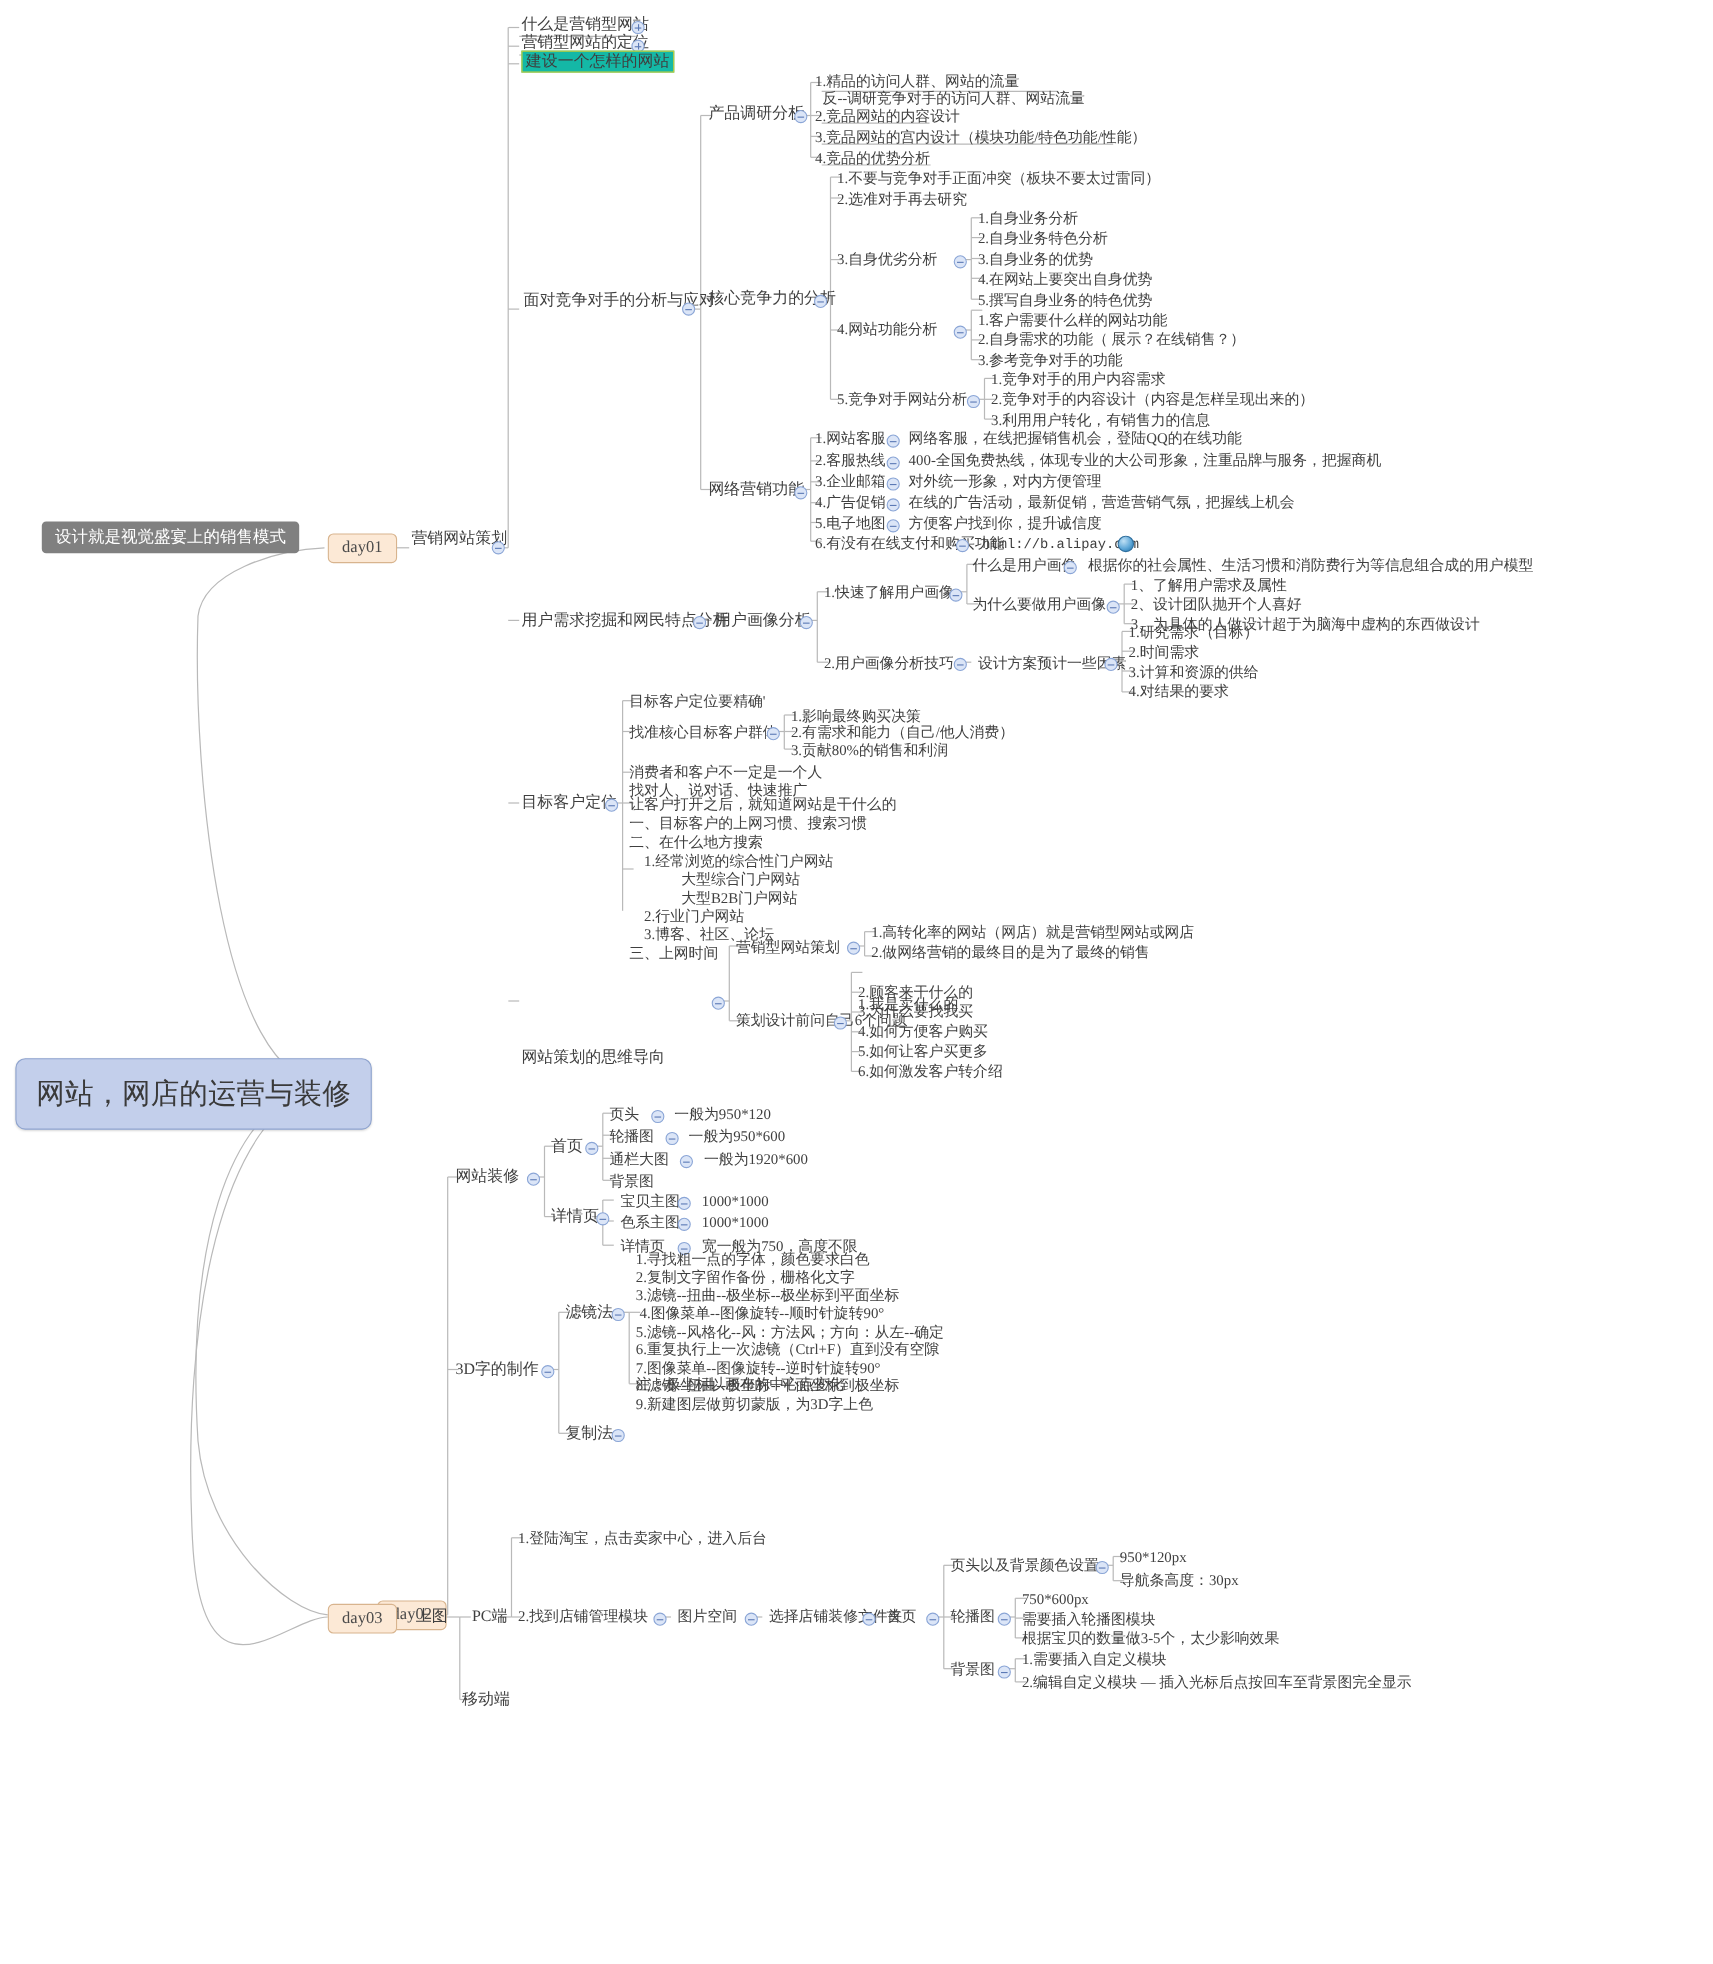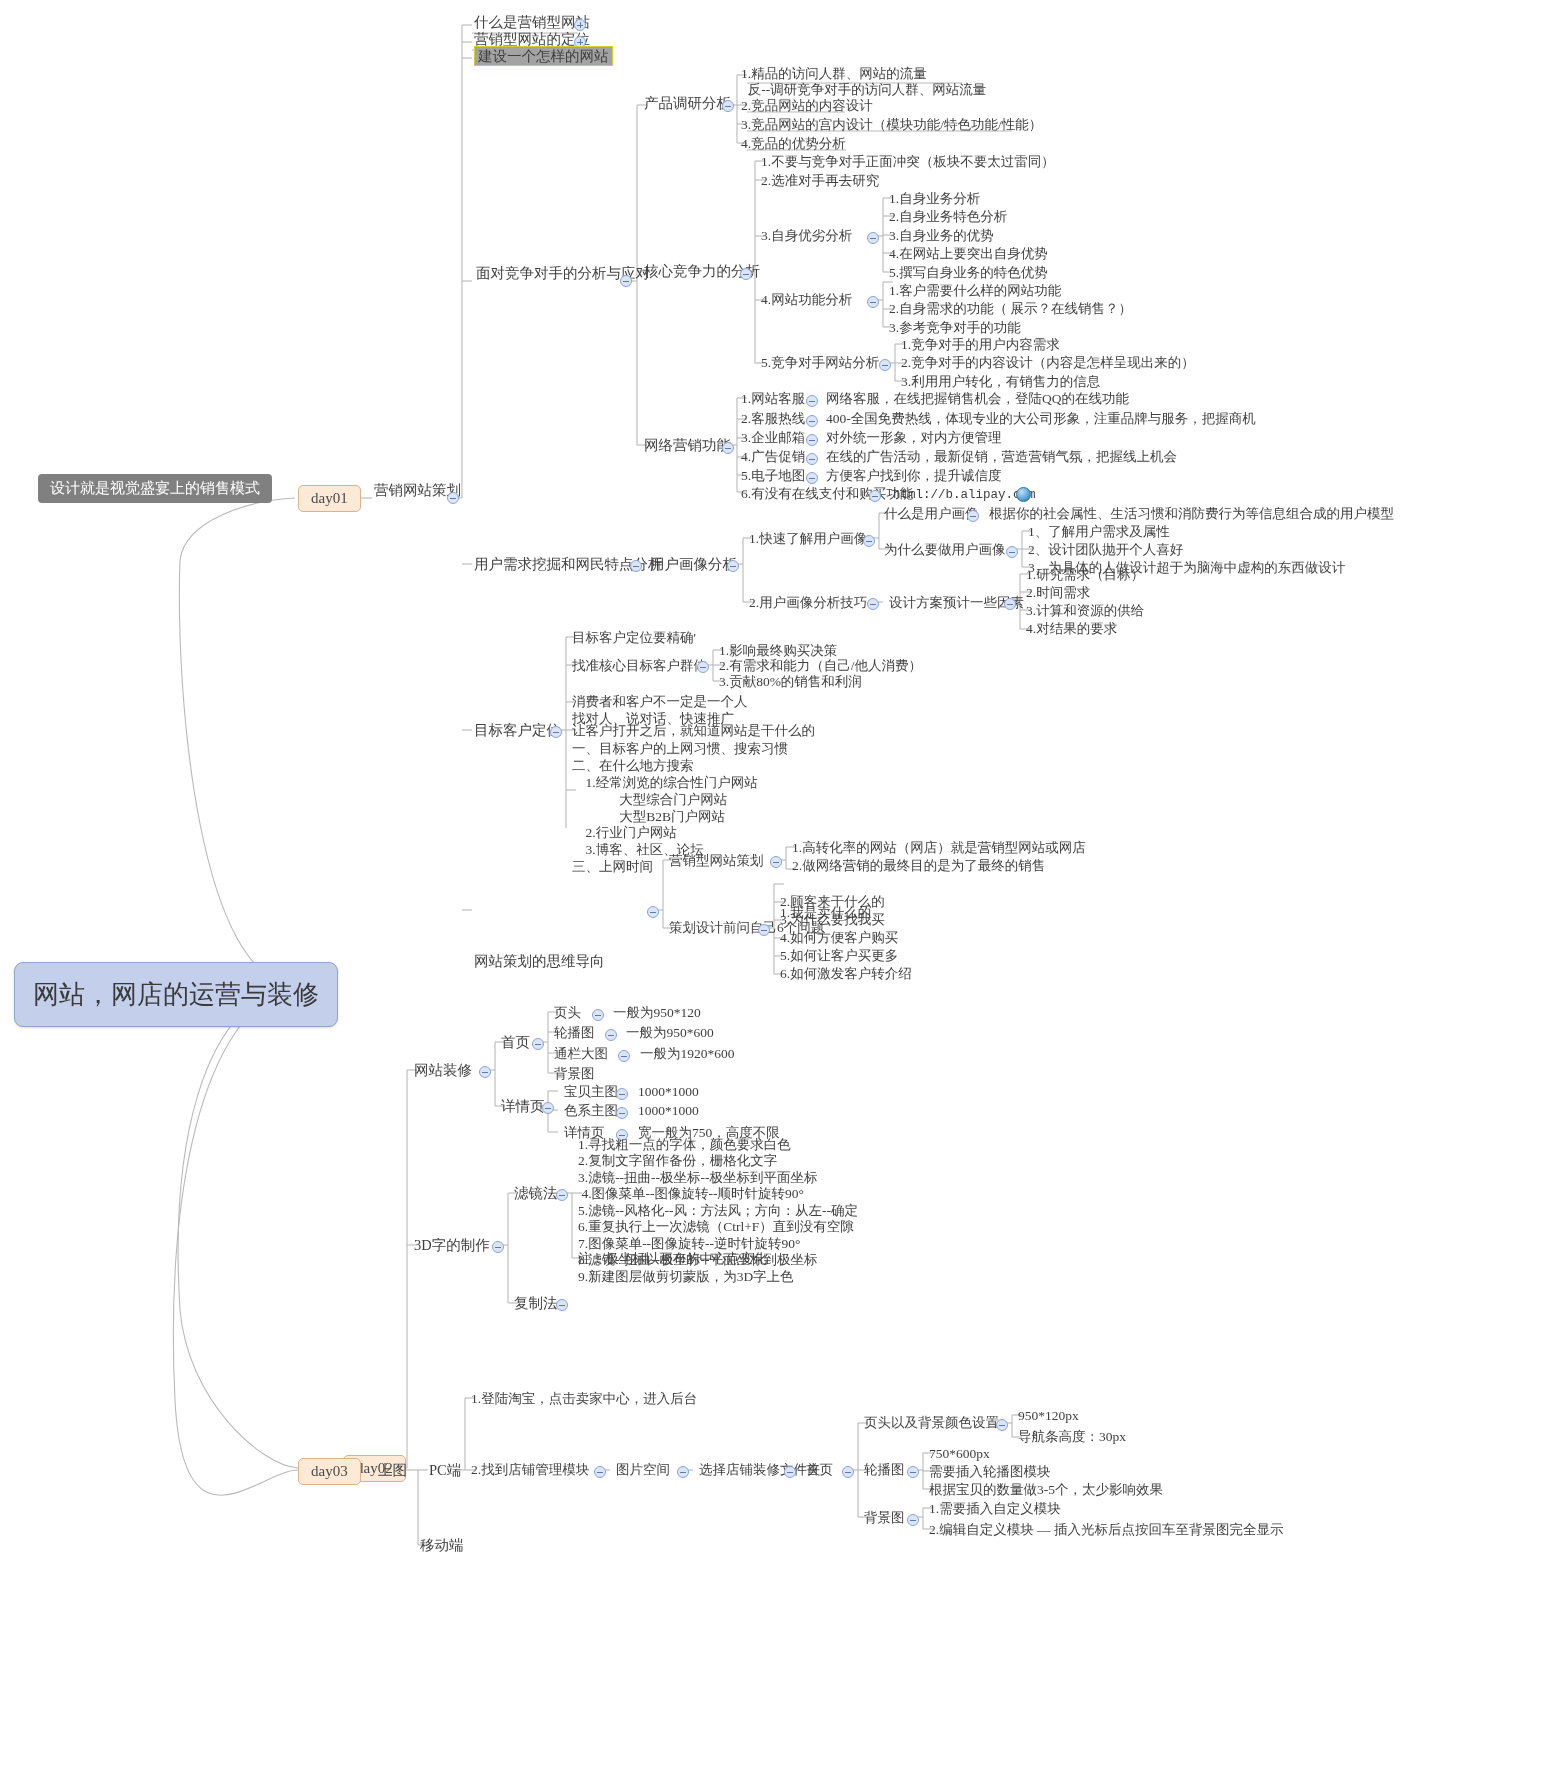--- a/index.html
+++ b/index.html
@@ -49,21 +49,21 @@
     background:#fce9d6;
     border:1px solid #d8b48e;
     border-radius:5px;
     font-size:15px;
     color:#4a4a4a;
     padding:4px 12px;
     white-space:pre;
   }
   
   .hl{
-    background:#a3a3a3;
+    background:#14b8a6;
     padding:1px 3px;
     border:1px solid #cfcf33;
   }
   
   .tog{
     position:absolute;
     width:12px;height:12px;border-radius:50%;
     border:1px solid #8aa5d6;
     background:#dbe5f7;
     box-sizing:border-box;

